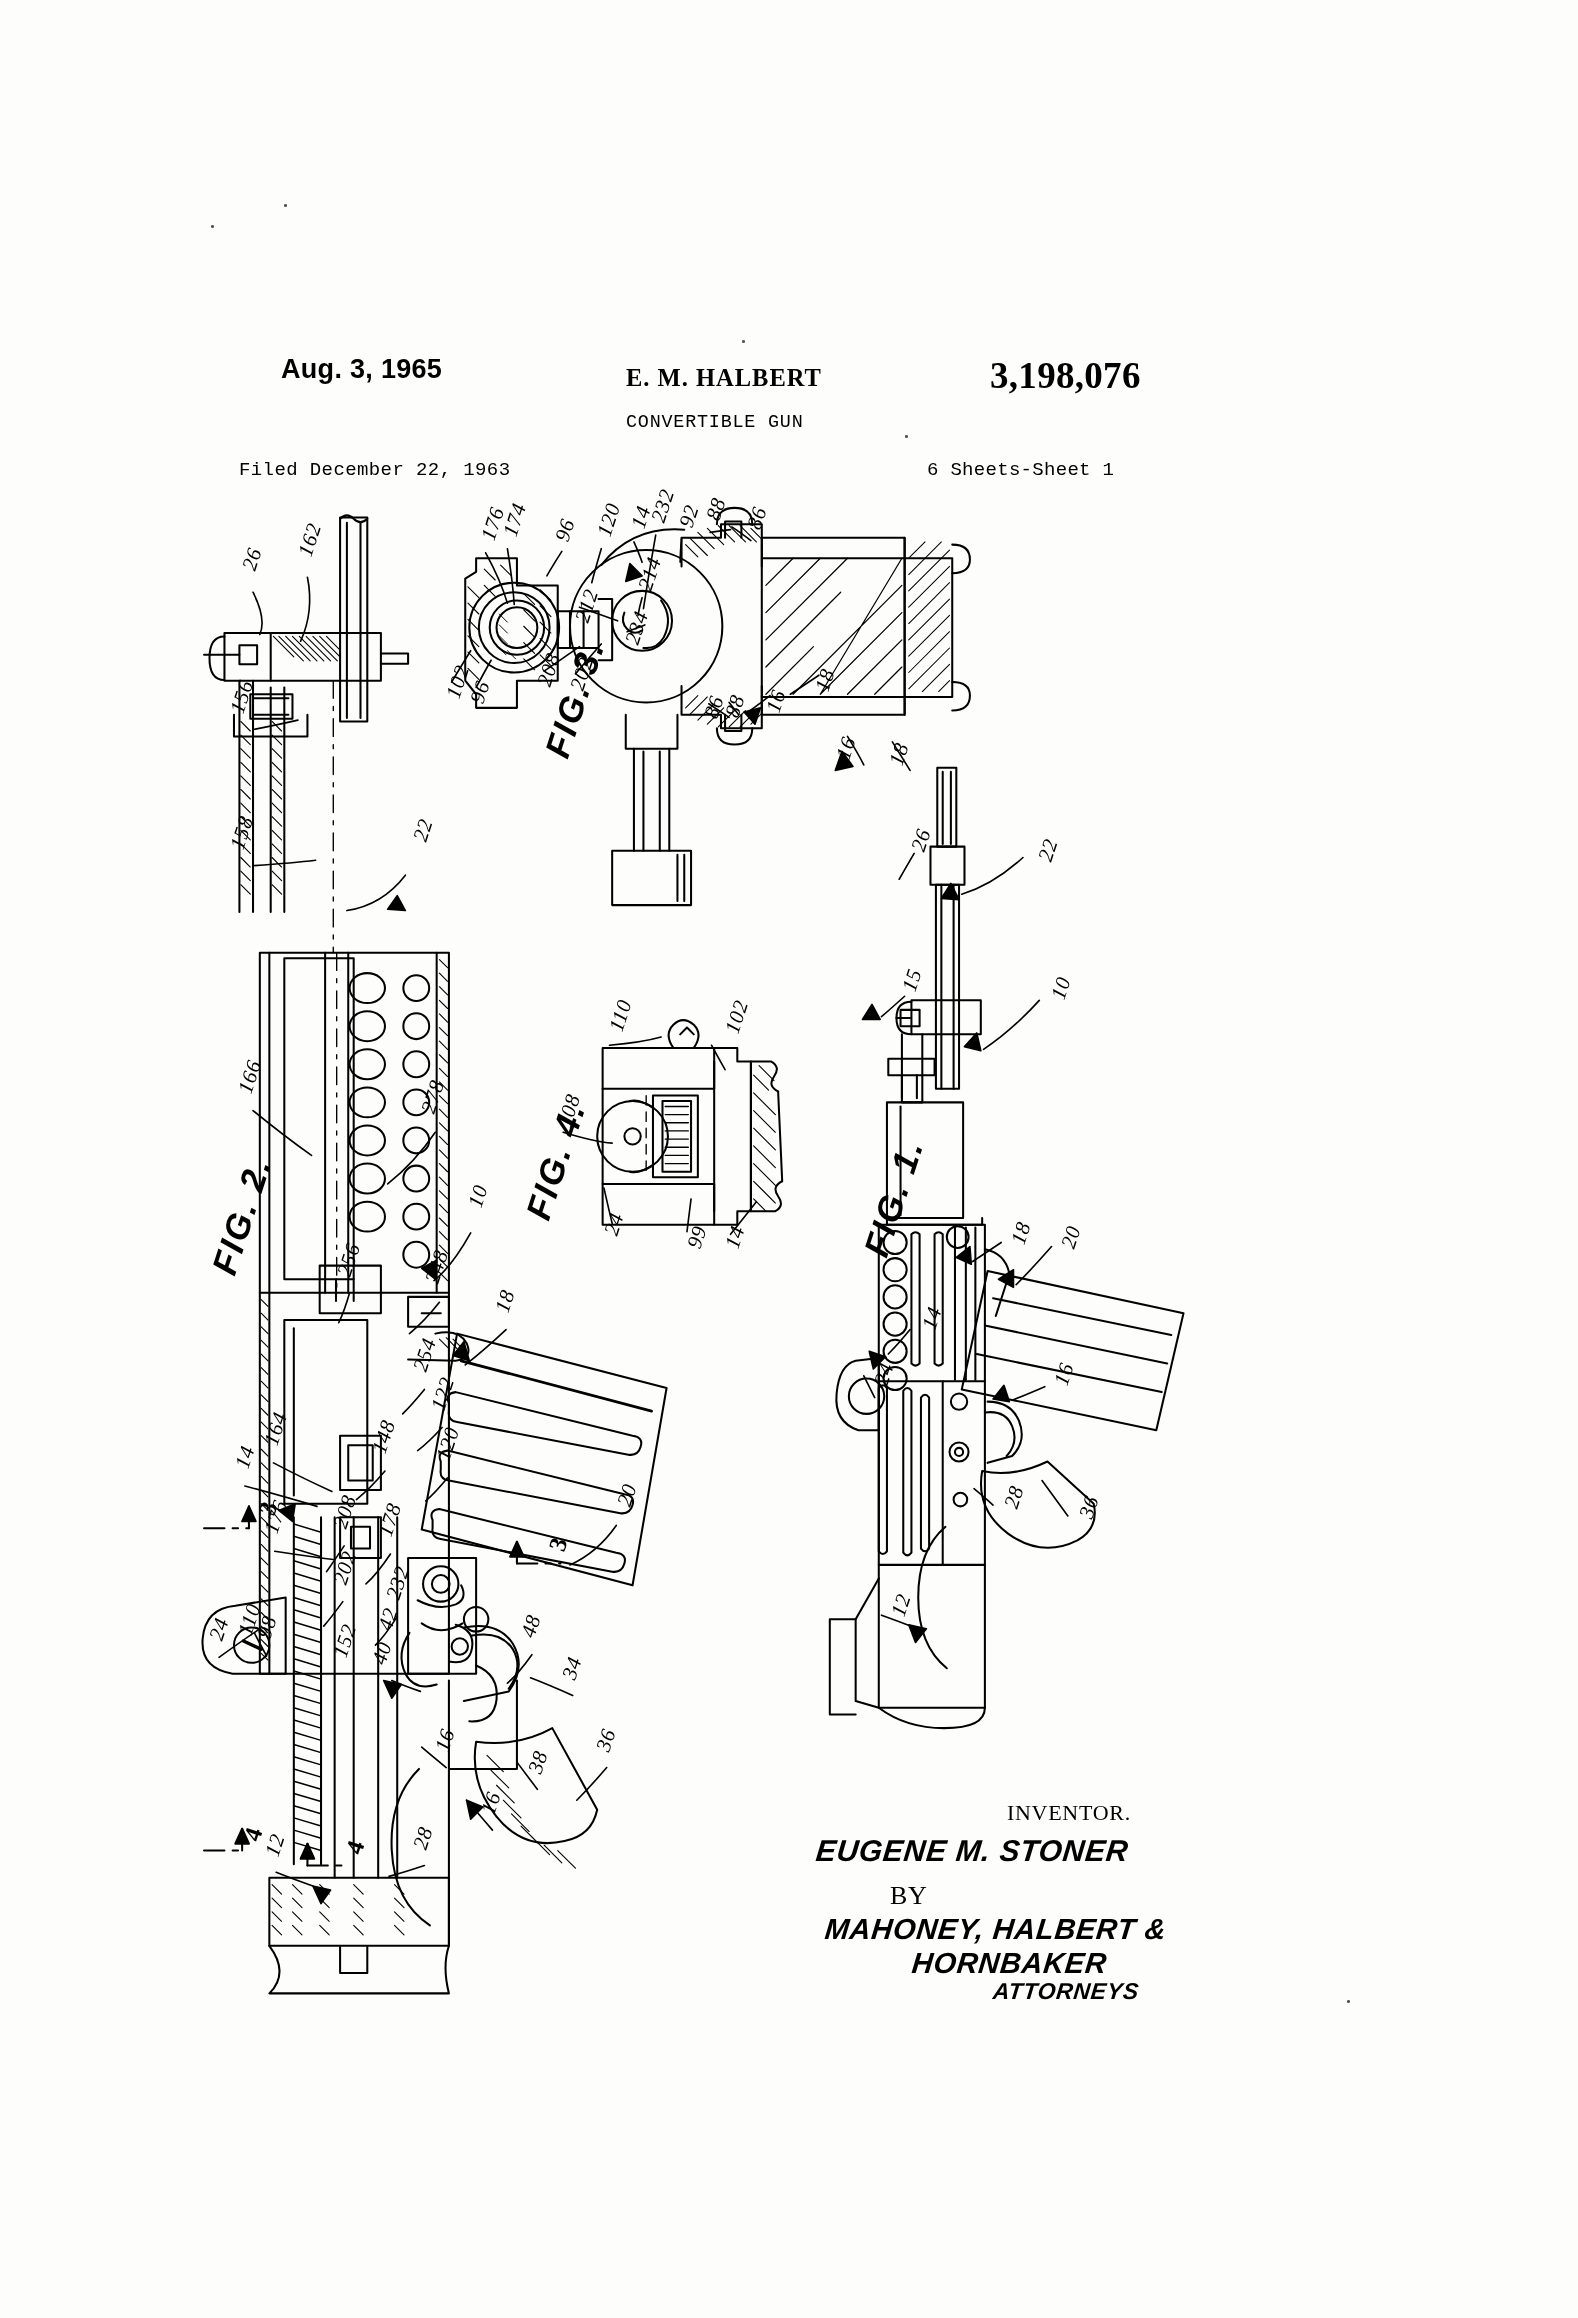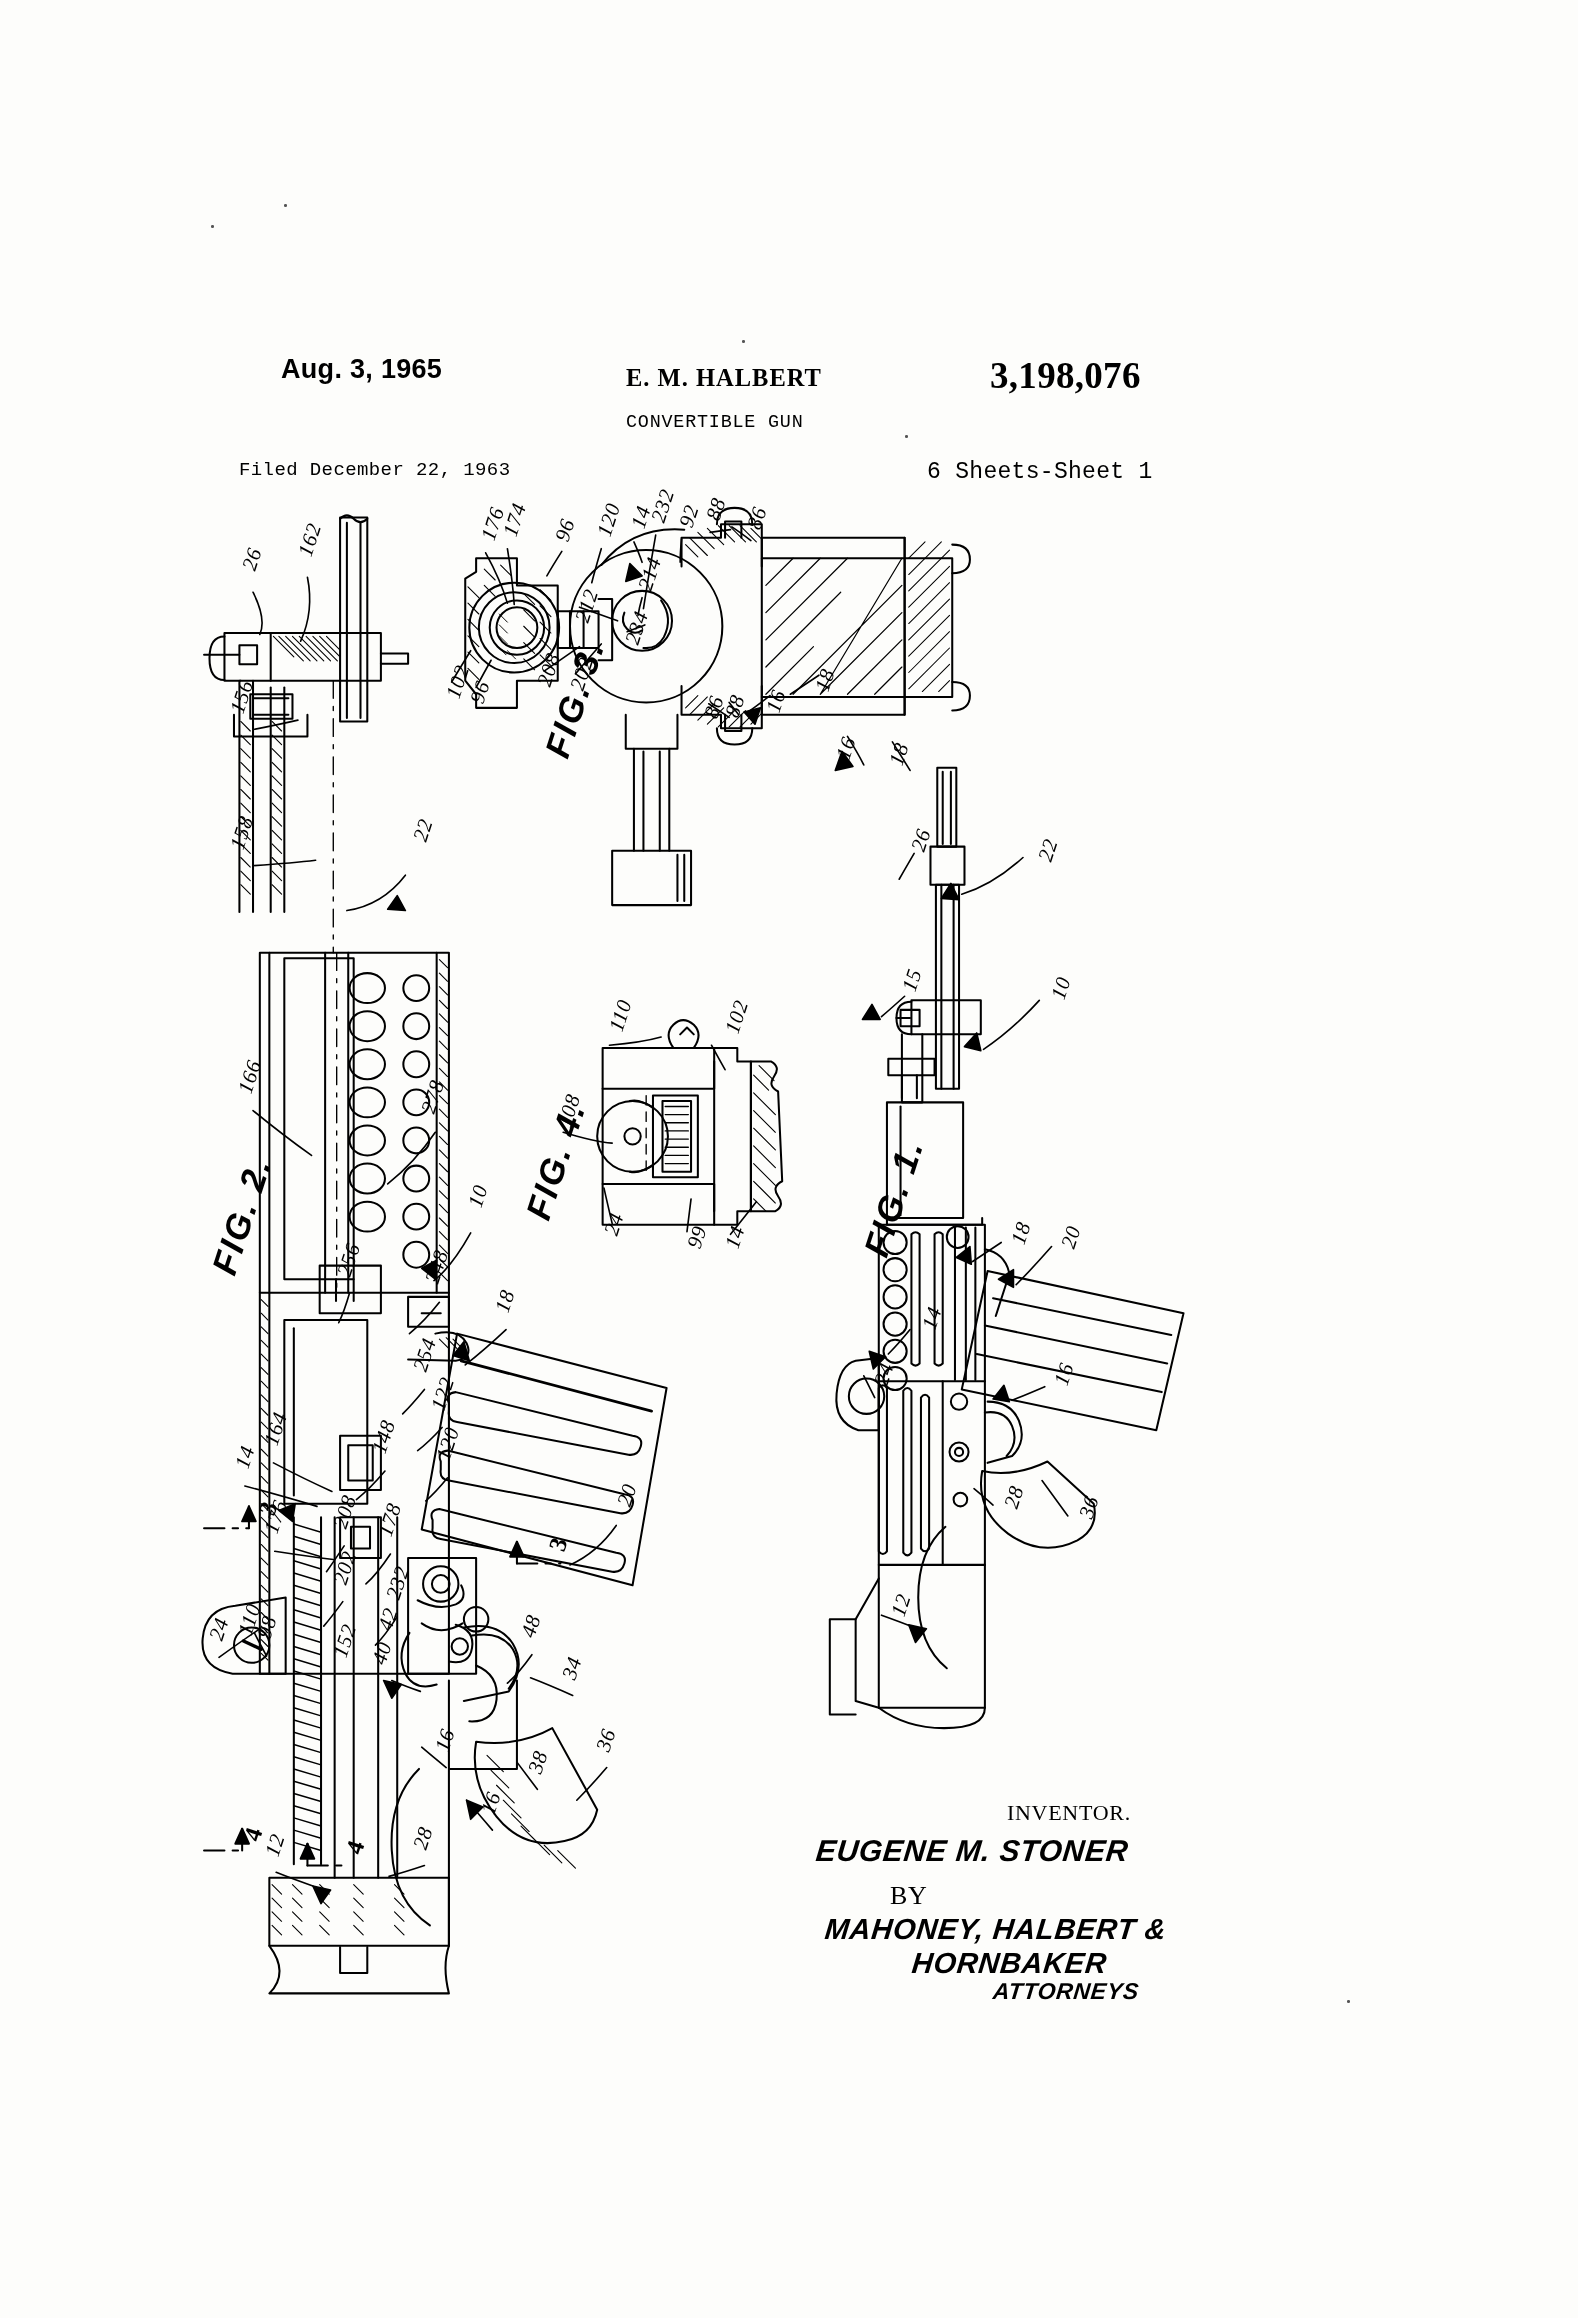--- a/index.html
+++ b/index.html
@@ -54,21 +54,21 @@
     position: absolute;
     left: 239px; top: 459px;
     font-family: "Liberation Mono", monospace;
     font-size: 19px;
     letter-spacing: 0.4px;
   }
   .hdr-sheets {
     position: absolute;
     left: 927px; top: 459px;
     font-family: "Liberation Mono", monospace;
-    font-size: 23px;
+    font-size: 19px;
     letter-spacing: 0.3px;
   }
 
   
   .sig-inventor-label {
     position: absolute;
     left: 1007px; top: 1800px;
     font-family: Liberation Serif, serif;
     font-size: 22px;
     letter-spacing: 0.7px;

